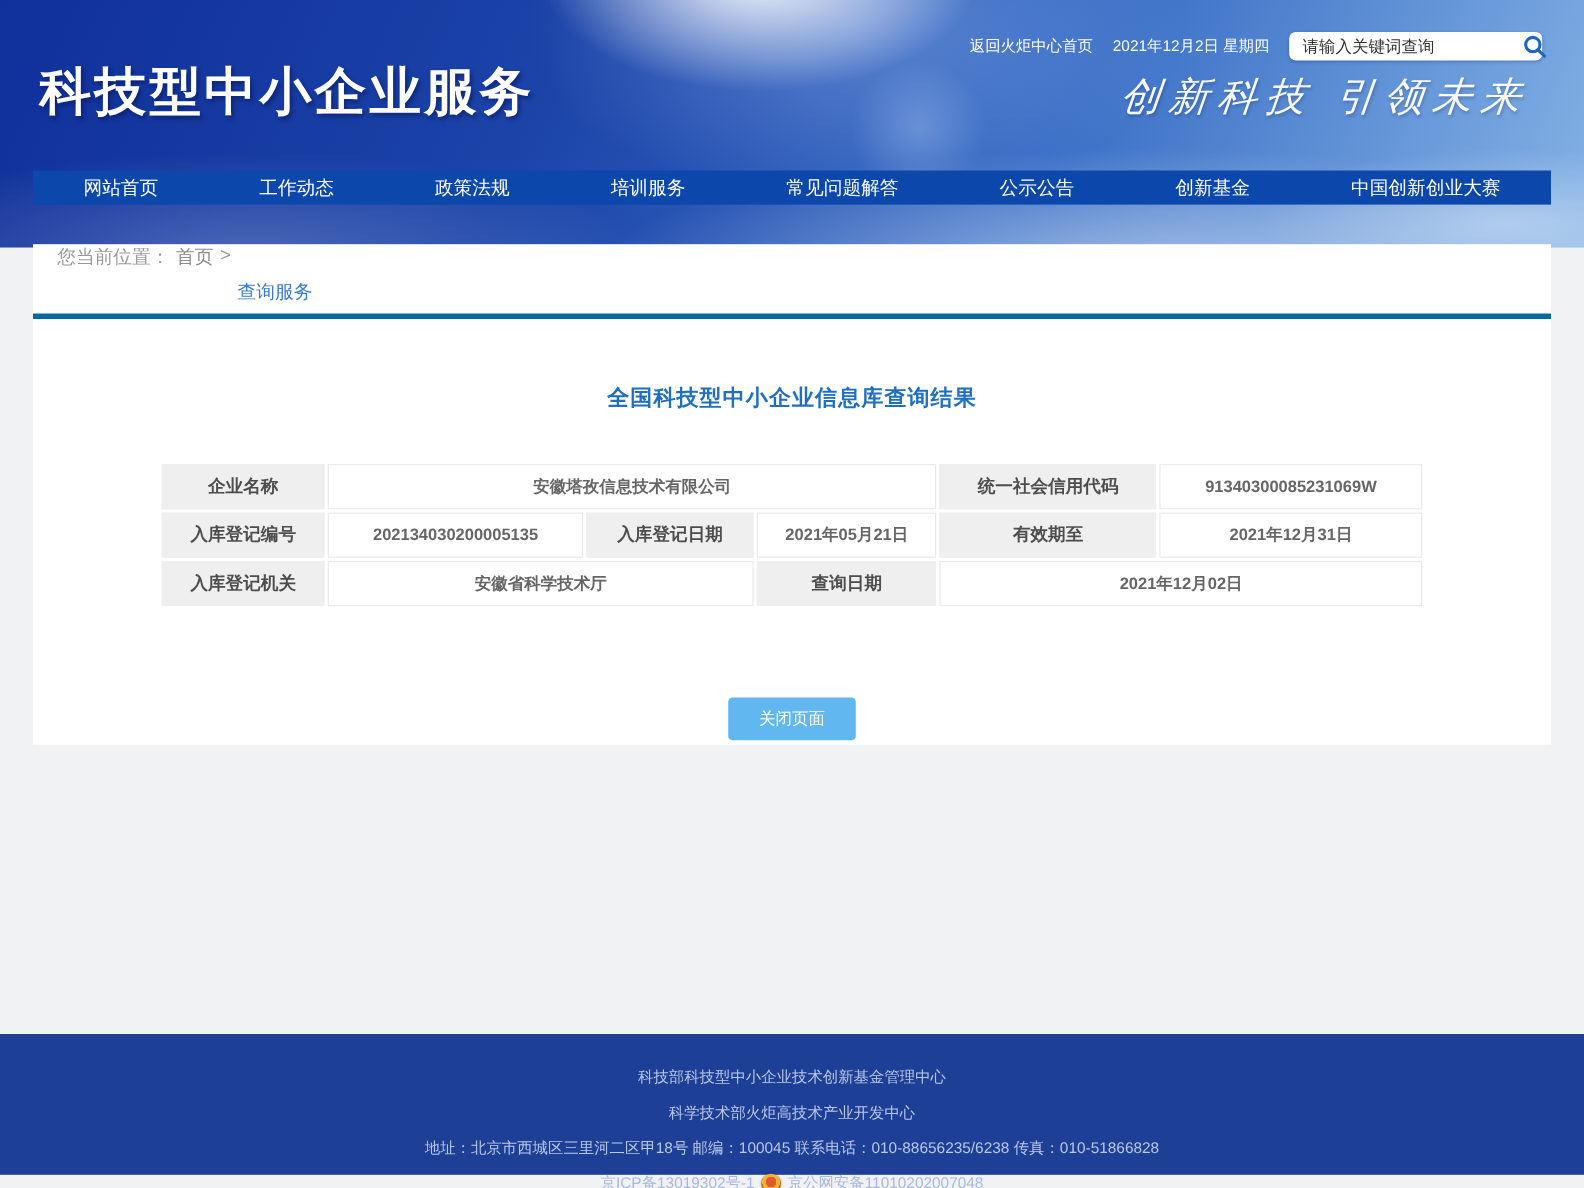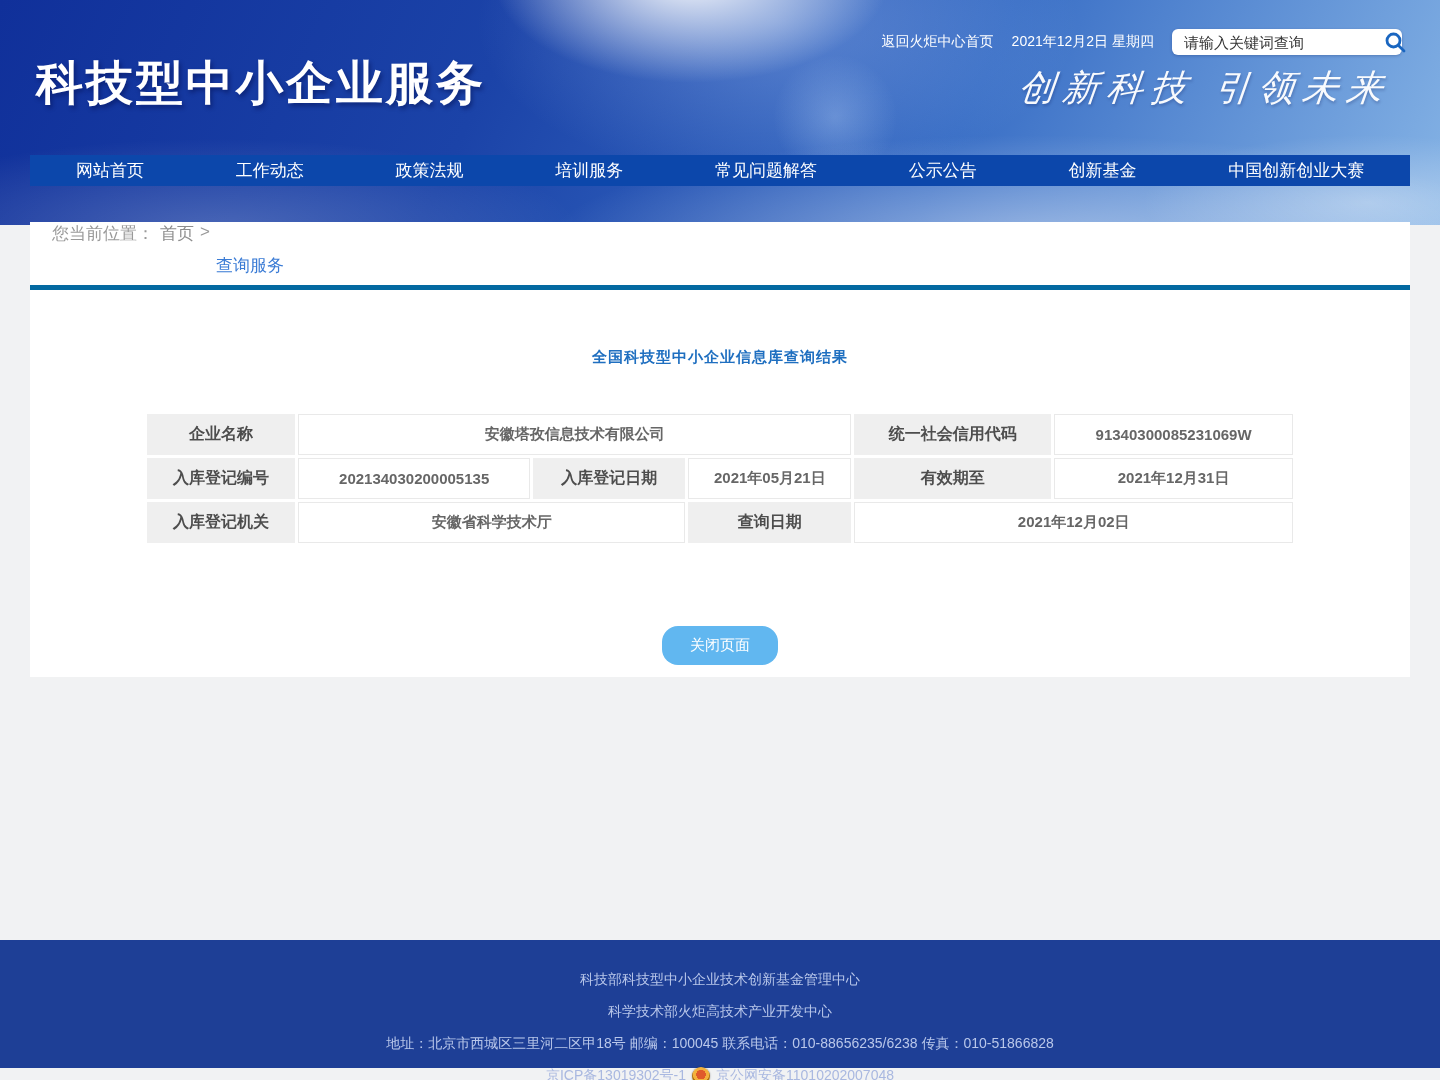--- a/index.html
+++ b/index.html
@@ -70,39 +70,39 @@
   .breadcrumb {
     height:68px; display:flex; align-items:flex-start; padding:0 0 14px 22px;
     border-bottom:5px solid #0369a1; font-size:17px; color:#999;
   }
   .breadcrumb span { margin-right:6px; }
   .breadcrumb .bc-link { color:#8d8d8d; cursor:pointer; }
   .breadcrumb .bc-current { color:#3a7bd5; cursor:pointer;margin-top:32px; }
 
   .page-title {
     margin-top:58px; text-align:center;
-    font-size:15px; font-weight:bold; color:#1f6fc0; letter-spacing:1px;
+    font-size:20px; font-weight:bold; color:#1f6fc0; letter-spacing:1px;
   }
 
   table.result {
     margin:44px auto 0 auto; width:1152px;
     border-collapse:separate; border-spacing:3px;font-weight:bold;
   }
   table.result td {
     height:41px; text-align:center; vertical-align:middle;
     font-size:15px; color:#666; border:1px solid #e9e9e9; background:#fff;
     padding:0 6px;
   }
   table.result td.lbl {
     background:#efefef; border-color:#efefef; color:#4d4d4d; font-size:16px;
   }
 
   .close-btn {
     display:block; margin:80px auto 0 auto; width:116px; height:39px;
-    background:#61b7f0; color:#fff; font-size:15px; border:none; border-radius:16px;
+    background:#61b7f0; color:#fff; font-size:15px; border:none; border-radius:4px;
     cursor:pointer; font-family:"Liberation Sans","DejaVu Sans",sans-serif;
   }
 
   
   .footer {
     position:absolute; left:0; top:940px; width:1440px; height:128px;
     background:#1e3f96; color:#b9c7ea; font-size:14px; text-align:center;
     padding-top:31px;
   }
   .footer .fline { margin-bottom:14px; white-space:nowrap; }

